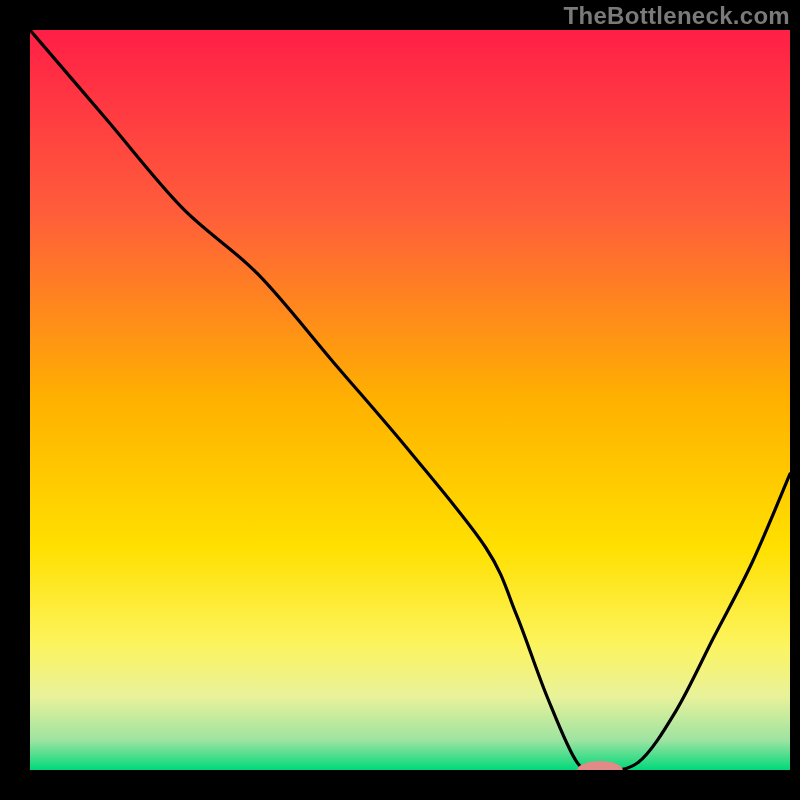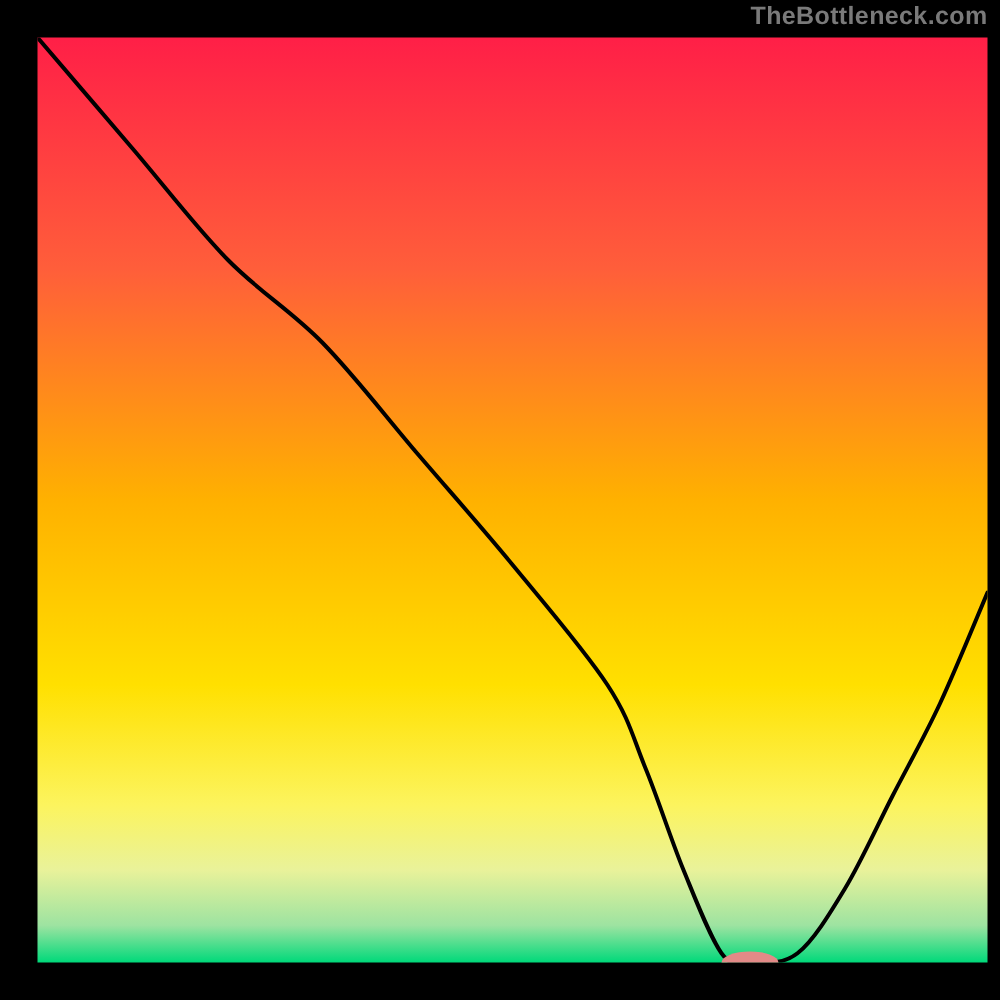--- a/index.html
+++ b/index.html
@@ -14,21 +14,21 @@
     position: relative;
     width: 800px;
     height: 800px;
   }
   .watermark {
     position: absolute;
     top: 2px;
     right: 10px;
     color: #7a7a7a;
     font-family: Arial, Helvetica, sans-serif;
-    font-size: 20px;
+    font-size: 24px;
     font-weight: bold;
     letter-spacing: 0.3px;
     z-index: 3;
     text-align: center;
   }
   svg.plot {
     position: absolute;
     left: 0;
     top: 0;
   }

